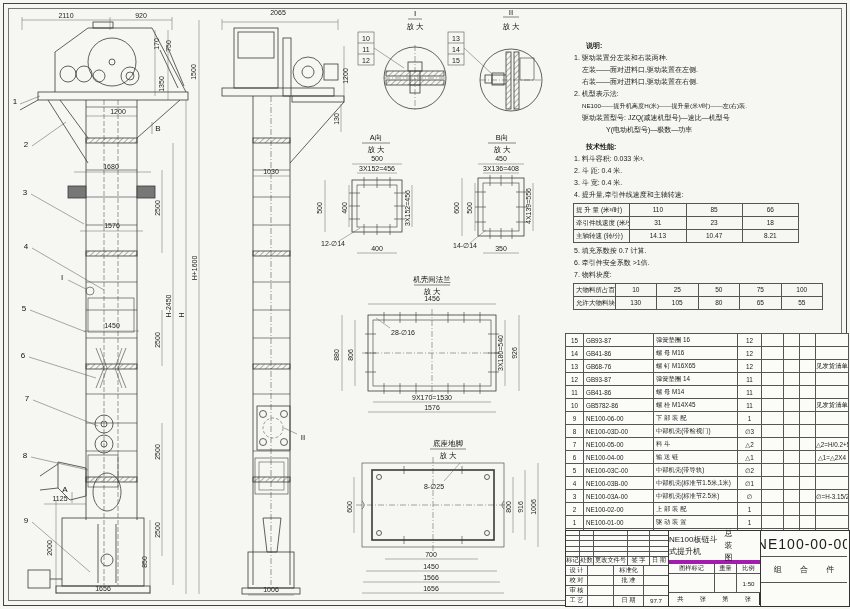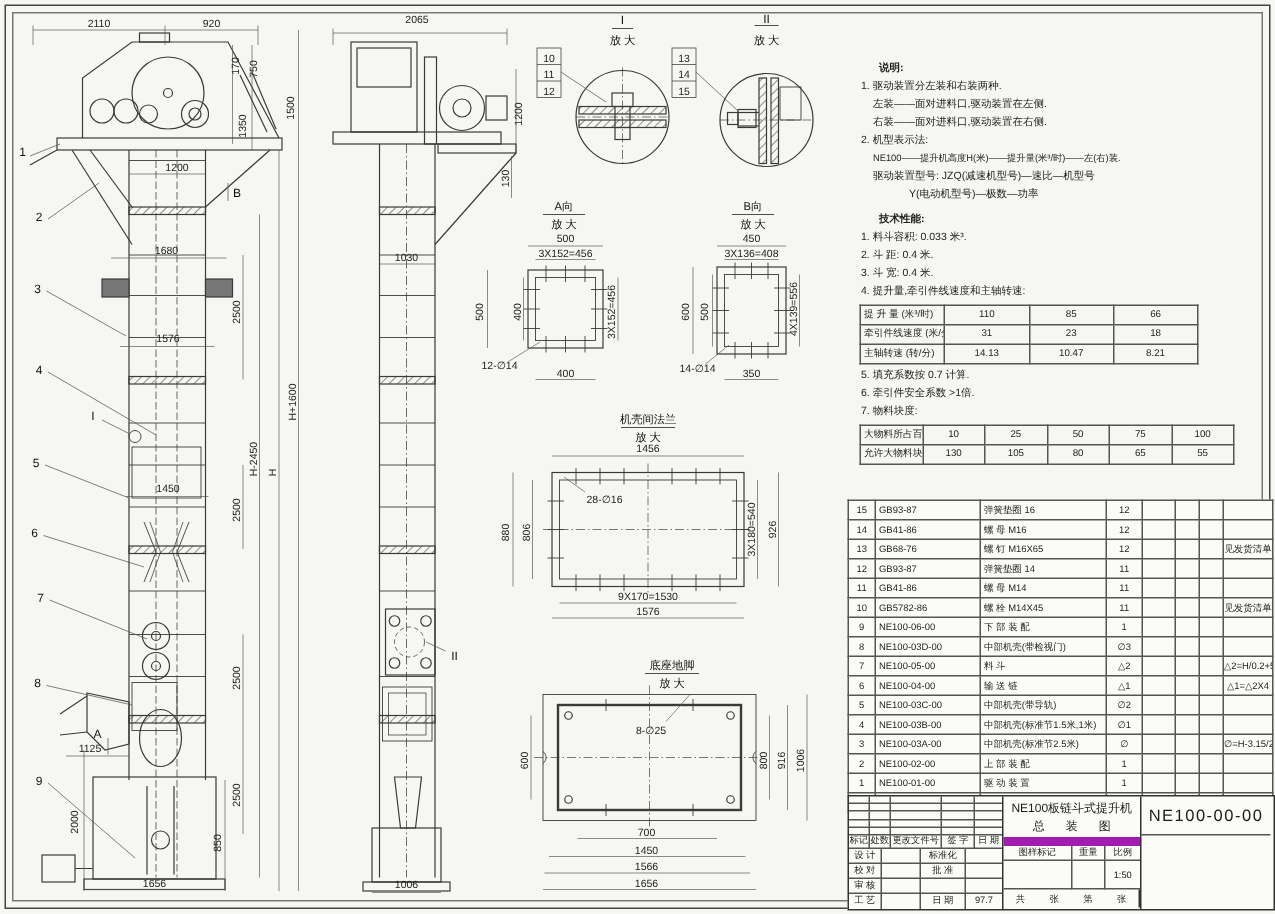--- a/index.html
+++ b/index.html
@@ -33,24 +33,24 @@
       display:grid;grid-template-columns:103px 92px 86px;background:#fbfbf8;font-size:6.2px;}
   .cell{border-right:1px solid #555;border-bottom:1px solid #555;display:flex;
         align-items:center;justify-content:center;overflow:hidden;white-space:nowrap;}
   .noR{border-right:none;} .noB{border-bottom:none;}
   .tb .colL{display:grid;grid-template-rows:repeat(5,5.2px) 9px repeat(4,10px);border-right:1px solid #333;}
   .tb .colM{display:grid;grid-template-rows:33px 10px 19px 12px;border-right:1px solid #333;}
   .tb .colR{display:grid;grid-template-rows:26px 26px 22px;}
   .r5{display:grid;grid-template-columns:14px 14px 34px 22px 18px;}
   .r4{display:grid;grid-template-columns:22px 26px 30px 24px;}
   .r3{display:grid;grid-template-columns:46px 22px 23px;}
-  .title2{display:flex;flex-direction:column;align-items:center;justify-content:center;
-          border-bottom:6px solid #a21caf;font-size:8px;line-height:12px;}
+  .title2{display:flex;align-items:center;justify-content:center;
+          border-bottom:4px solid #a21caf;font-size:8px;line-height:12px;}
   .sp{letter-spacing:6px;padding-left:6px;font-family:Liberation Serif, serif;}
-  .code{font-size:11px;letter-spacing:1px;}
+  .code{font-size:14px;letter-spacing:1px;}
   .zuhe{font-size:8px;letter-spacing:8px;padding-left:8px;}
 </style>
 </head>
 <body>
 
 <div class="frame" style="left:3px;top:3px;width:842px;height:601px;"></div>
 <div class="frame" style="left:8px;top:8px;width:832px;height:591px;border-color:#777;"></div>
 
 <svg width="850" height="609" viewBox="0 0 850 609" style="position:absolute;left:0;top:0;">
 <defs>
@@ -807,15 +807,16 @@
     </div>
     <div style="display:flex;align-items:center;justify-content:space-around;border-right:1px solid #333;">
       <span>共</span>
       <span>张</span>
       <span>第</span>
       <span>张</span>
     </div>
   </div>
   <div class="colR">
     <div class="cell noR code">NE100-00-00</div>
+    <div class="cell noR zuhe">组 合 件</div>
     <div class="cell noR noB"></div>
   </div>
 </div>
 
 </body></html>

